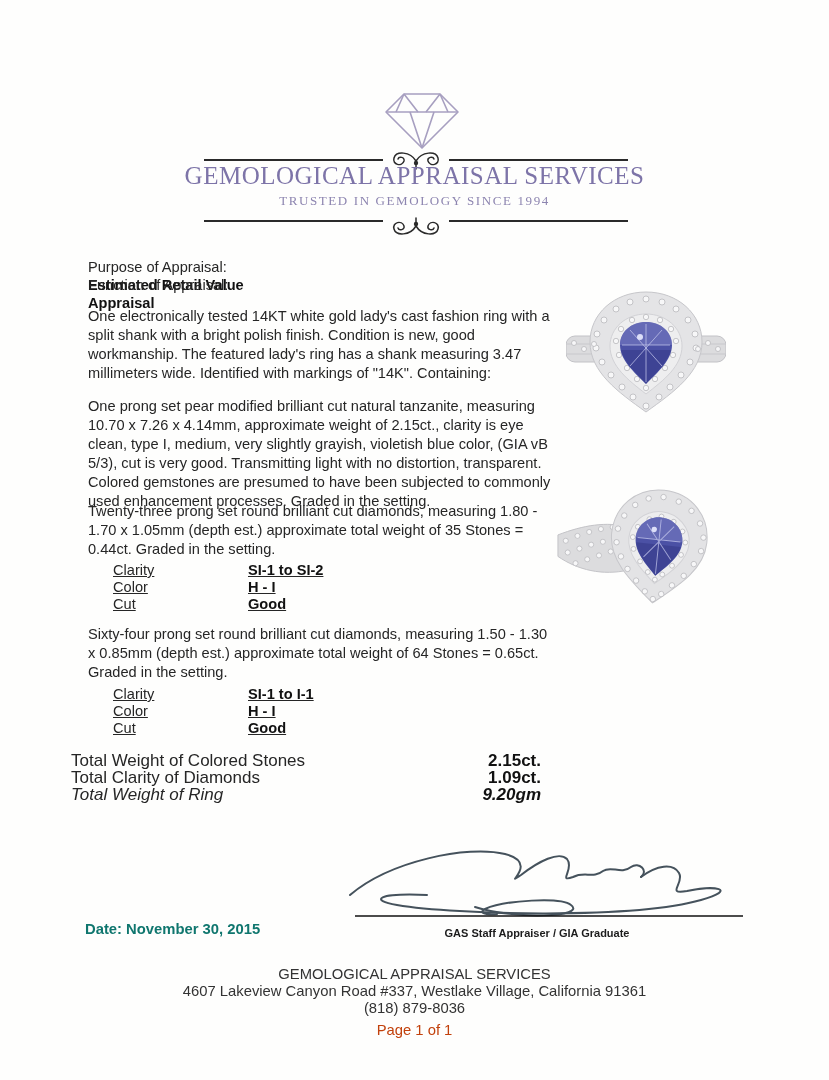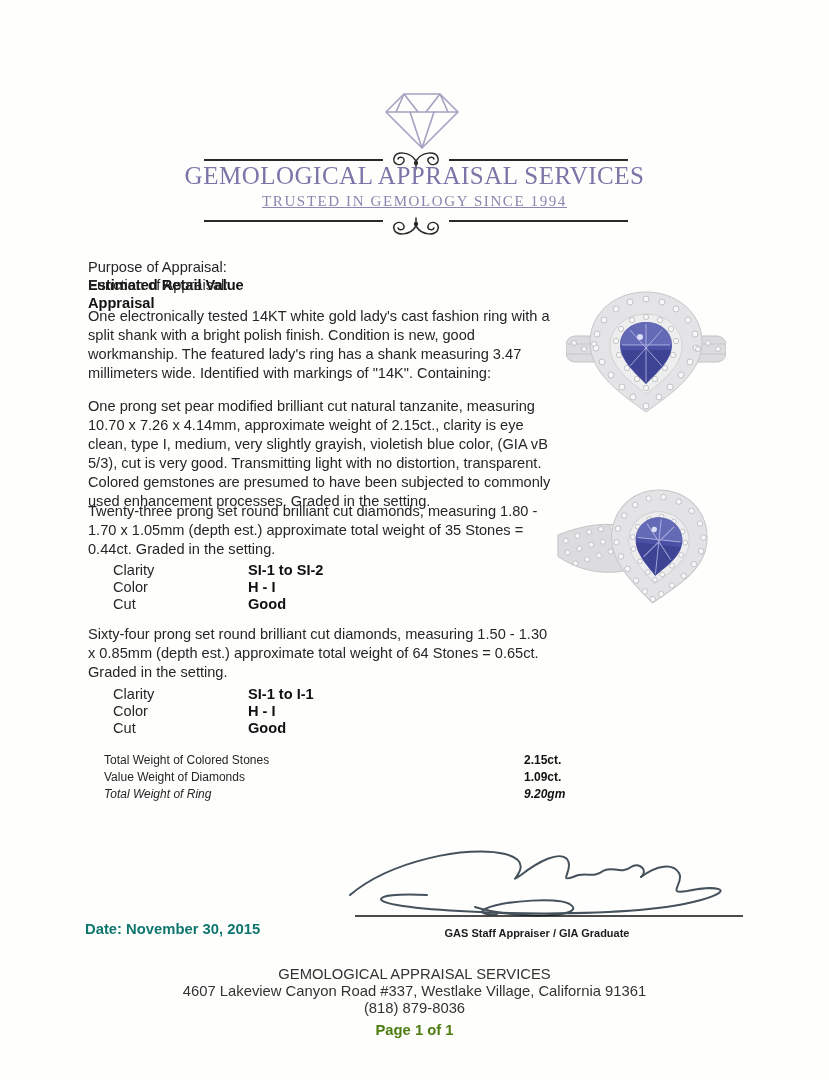--- a/index.html
+++ b/index.html
@@ -22,51 +22,50 @@
     font-size:25px; letter-spacing:1px;
     color:#7d74a8;
     font-variant:small-caps;
     text-transform:lowercase;
   }
   .logo-title span { text-transform:uppercase; font-variant:normal; font-size:25px; letter-spacing:0.5px;}
   .logo-tagline {
     left:0; width:829px; top:193px;
     text-align:center;
     font-family:"Liberation Serif", serif;
-    font-size:15px; letter-spacing:1.6px;
+    font-size:13px; letter-spacing:1.6px;
     color:#8d85b0;
-    text-decoration:underline;
   }
   .flourish-row {
     left:204px; width:424px; height:24px;
     display:flex; align-items:center;
   }
   .flourish-row .rule { flex:1; border-top:2px solid #2a2a2a; }
 
   
   .meta-row { left:88px; width:470px; display:flex; font-size:14.6px; line-height:18px;flex-direction:column; }
   .meta-row .lbl { width:160px; }
   .meta-row .val { font-weight:bold; color:#111; }
 
   .para { left:88px; width:468px; font-size:14.6px; line-height:19px; }
 
-  .grade-row { left:113px; width:420px; display:flex; font-size:14.6px; line-height:17.5px; }
+  .grade-row { left:113px; width:420px; display:flex; font-size:14.6px; line-height:17.5px;text-decoration:underline; }
   .grade-row .lbl { width:135px; }
   .grade-row .val { font-weight:bold; color:#111; }
 
-  .total-row { left:104px; width:470px; display:flex; font-size:12px; line-height:17.5px;gap:20px; }
+  .total-row { left:71px; width:470px; display:flex; font-size:17px; line-height:17.5px;gap:20px; }
   .total-row .lbl { width:400px; }
   .total-row .val { font-weight:bold; color:#111; }
 
   
   .date-line { left:85px; top:921px; font-size:14.8px; font-weight:bold; color:#0f766e; }
   .appraiser-title { left:396px; width:282px; top:927px; text-align:center; font-size:11px; font-weight:bold; color:#1c1c1c; }
 
   .footer-line { left:0; width:829px; text-align:center; font-size:14.8px; color:#333; }
-  .footer-page { font-weight:bold; color:#4d7c0f; }
+  .footer-page { font-weight:normal; color:#c2410c; }
 </style>
 </head>
 <body>
 
 <div>
 
   <svg class="abs" style="left:376px; top:86px;" width="92" height="64" viewBox="0 0 92 64">
     <g fill="none" stroke="#a79fc0" stroke-width="1.6" stroke-linejoin="round">
       <path d="M28,8 L64,8 L82,26 L46,62 L10,26 Z"></path>
       <path d="M10,26 L82,26"></path>
@@ -147,21 +146,21 @@
   <div class="abs grade-row" style="top:720px;">
     <div class="lbl">Cut</div>
     <div class="val">Good</div>
   </div>
 
   <div class="abs total-row" style="top:752px;">
     <div class="lbl">Total Weight of Colored Stones</div>
     <div class="val">2.15ct.</div>
   </div>
   <div class="abs total-row" style="top:769px;">
-    <div class="lbl">Value Weight of Diamonds</div>
+    <div class="lbl">Total Clarity of Diamonds</div>
     <div class="val">1.09ct.</div>
   </div>
   <div class="abs total-row" style="top:786px;font-style:italic;">
     <div class="lbl">Total Weight of Ring</div>
     <div class="val">9.20gm</div>
   </div>
 
   <svg class="abs" style="left:566px; top:280px;" width="160" height="150" viewBox="0 0 160 150">
 
     <rect x="0" y="56" width="40" height="26" rx="9" fill="#dcdcde" stroke="#c2c2c6"></rect>

